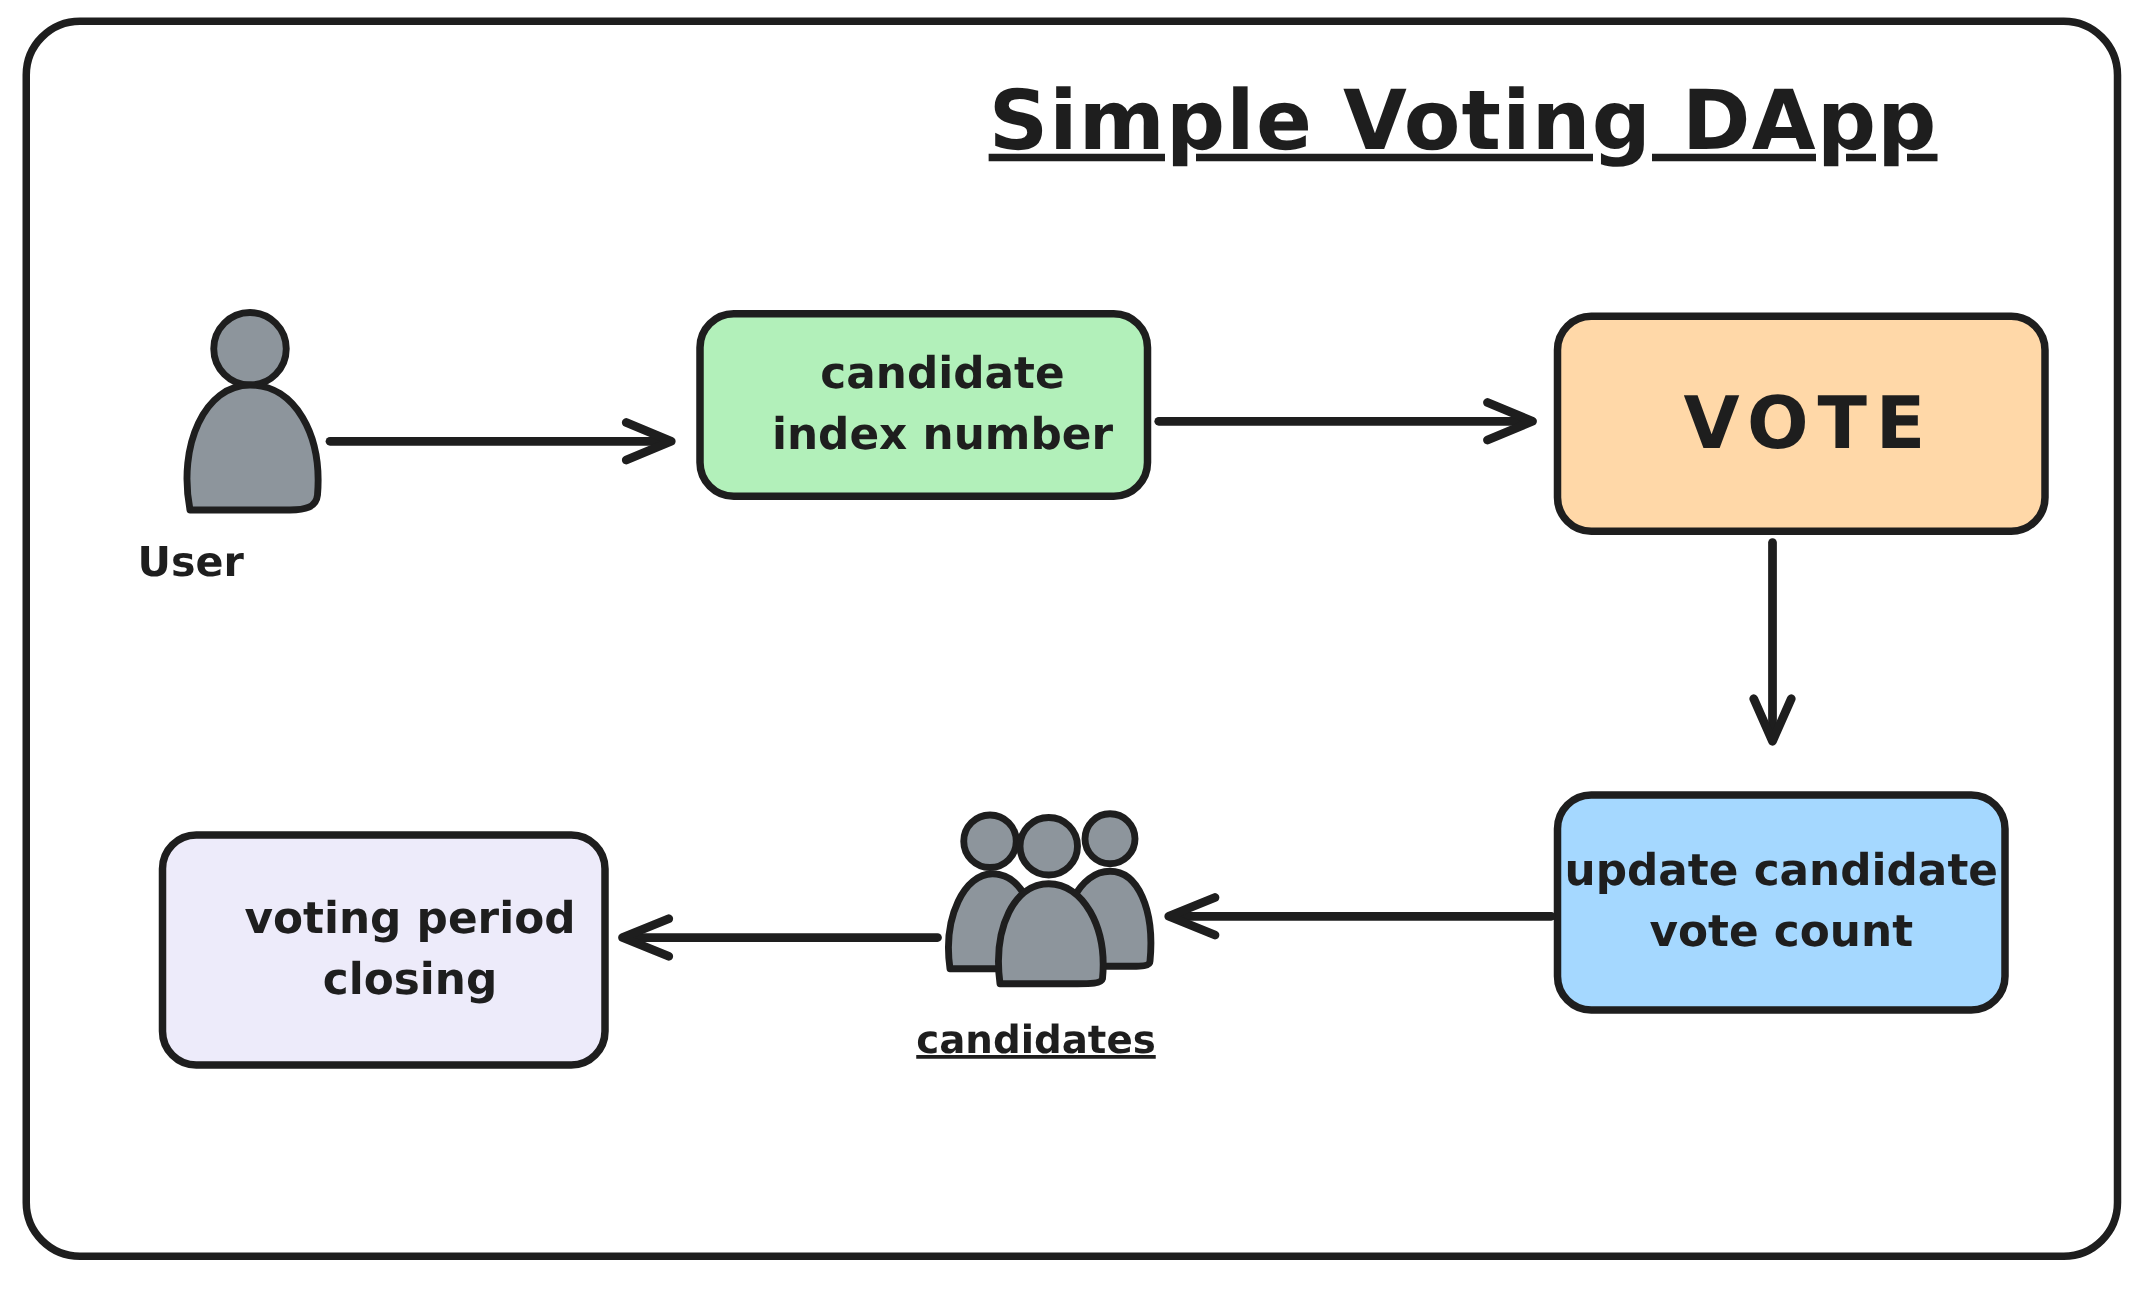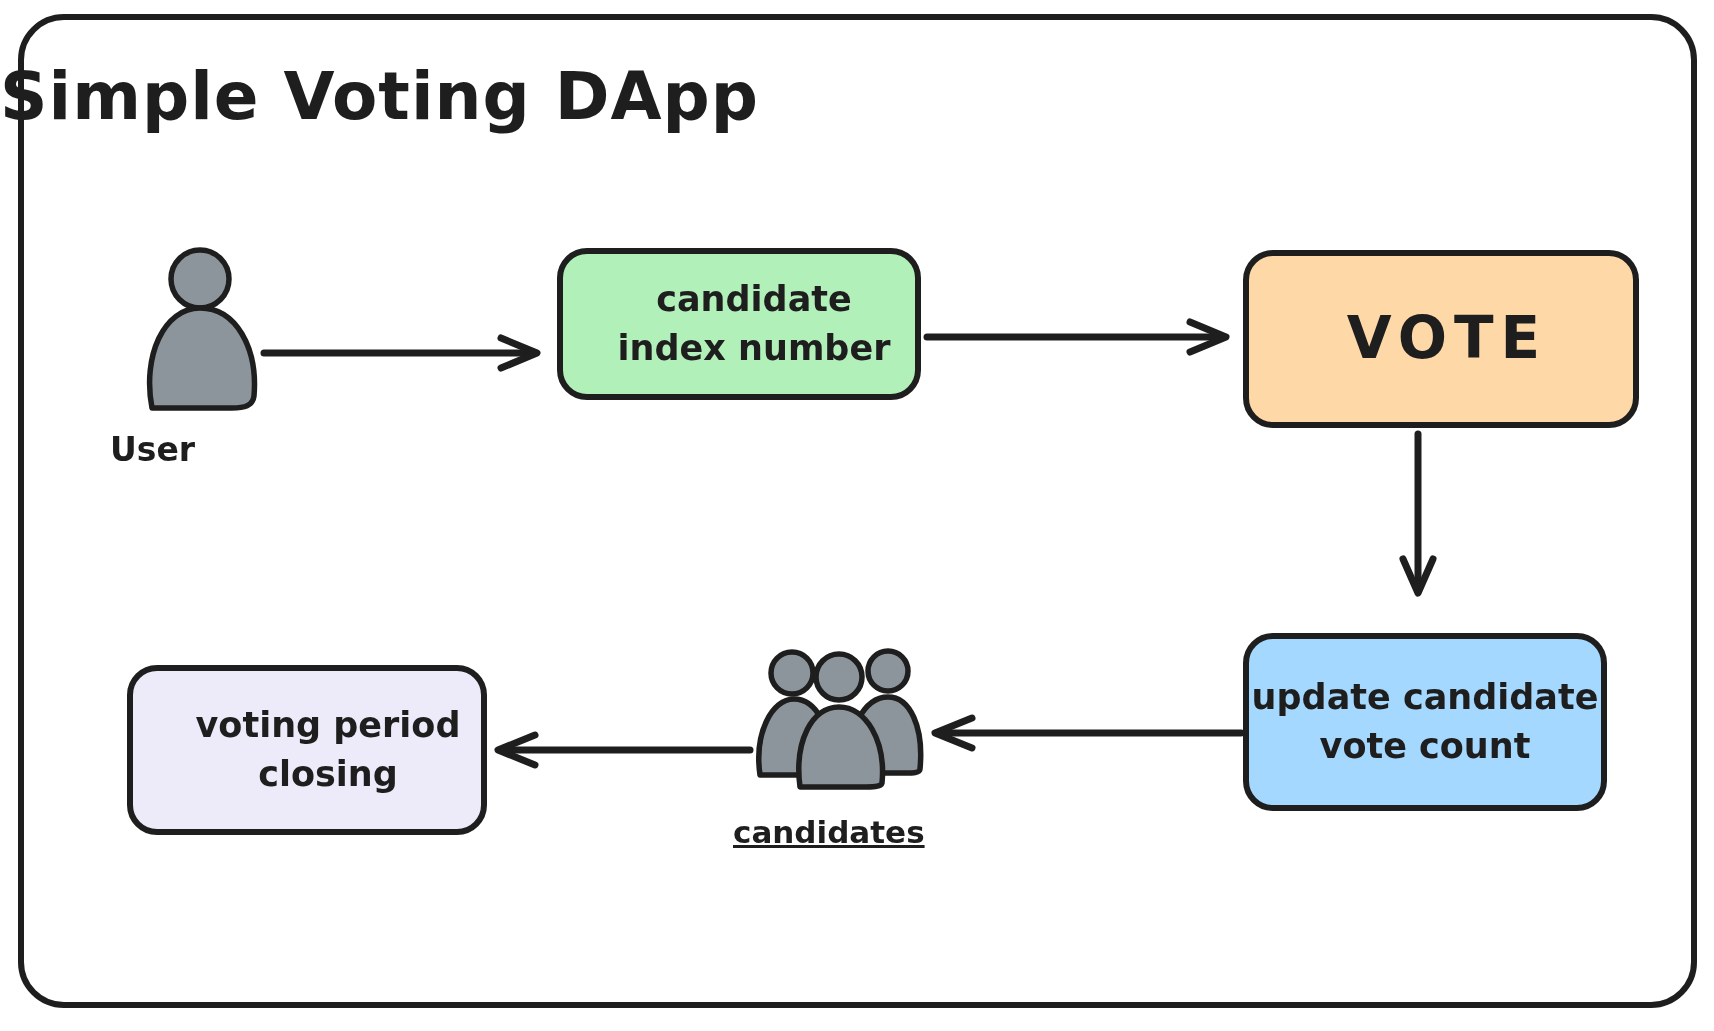--- a/index.html
+++ b/index.html
@@ -17,43 +17,44 @@
     position: absolute; left: 18px; top: 14px;
     width: 1679px; height: 994px;
     border: 6px solid #1e1e1e;
     border-radius: 46px;
     box-sizing: border-box;
   }
 
   
   #title {
     position: absolute; left: 0; top: 58px; width: 1550px;
-    text-align: left;
+    text-align: right;
     font-size: 66px; font-weight: bold;
     letter-spacing: 1px;
+    text-decoration: underline;
   }
 
   
   .node {
     position: absolute; box-sizing: border-box;
     border: 6px solid #1e1e1e;
     border-radius: 30px;
     display: flex; align-items: center; justify-content: center;
     text-align: center;
     font-size: 35px; font-weight: bold;
     line-height: 1.4;
     white-space: pre-line;
   }
   #node-candidate-index { left: 557px; top: 248px; width: 364px; height: 152px; }
   #node-vote {
     left: 1243px; top: 250px; width: 396px; height: 178px;
     font-size: 58px; letter-spacing: 7px; padding-left: 12px;
   }
   #node-update-count   { left: 1243px; top: 633px; width: 364px; height: 178px; }
-  #node-voting-period  { left: 127px;  top: 665px; width: 360px; height: 170px; padding-left: 42px; }
+  #node-voting-period  { left: 127px;  top: 665px; width: 360px; height: 190px; padding-left: 42px; }
 
   
   .caption {
     position: absolute; text-align: left;
     font-weight: bold;
   }
   #label-user       { left: 110px; top: 430px; width: 180px; font-size: 33px; }
   #label-candidates { left: 733px; top: 814px; width: 240px; font-size: 31px; text-decoration: underline; }
 
   

